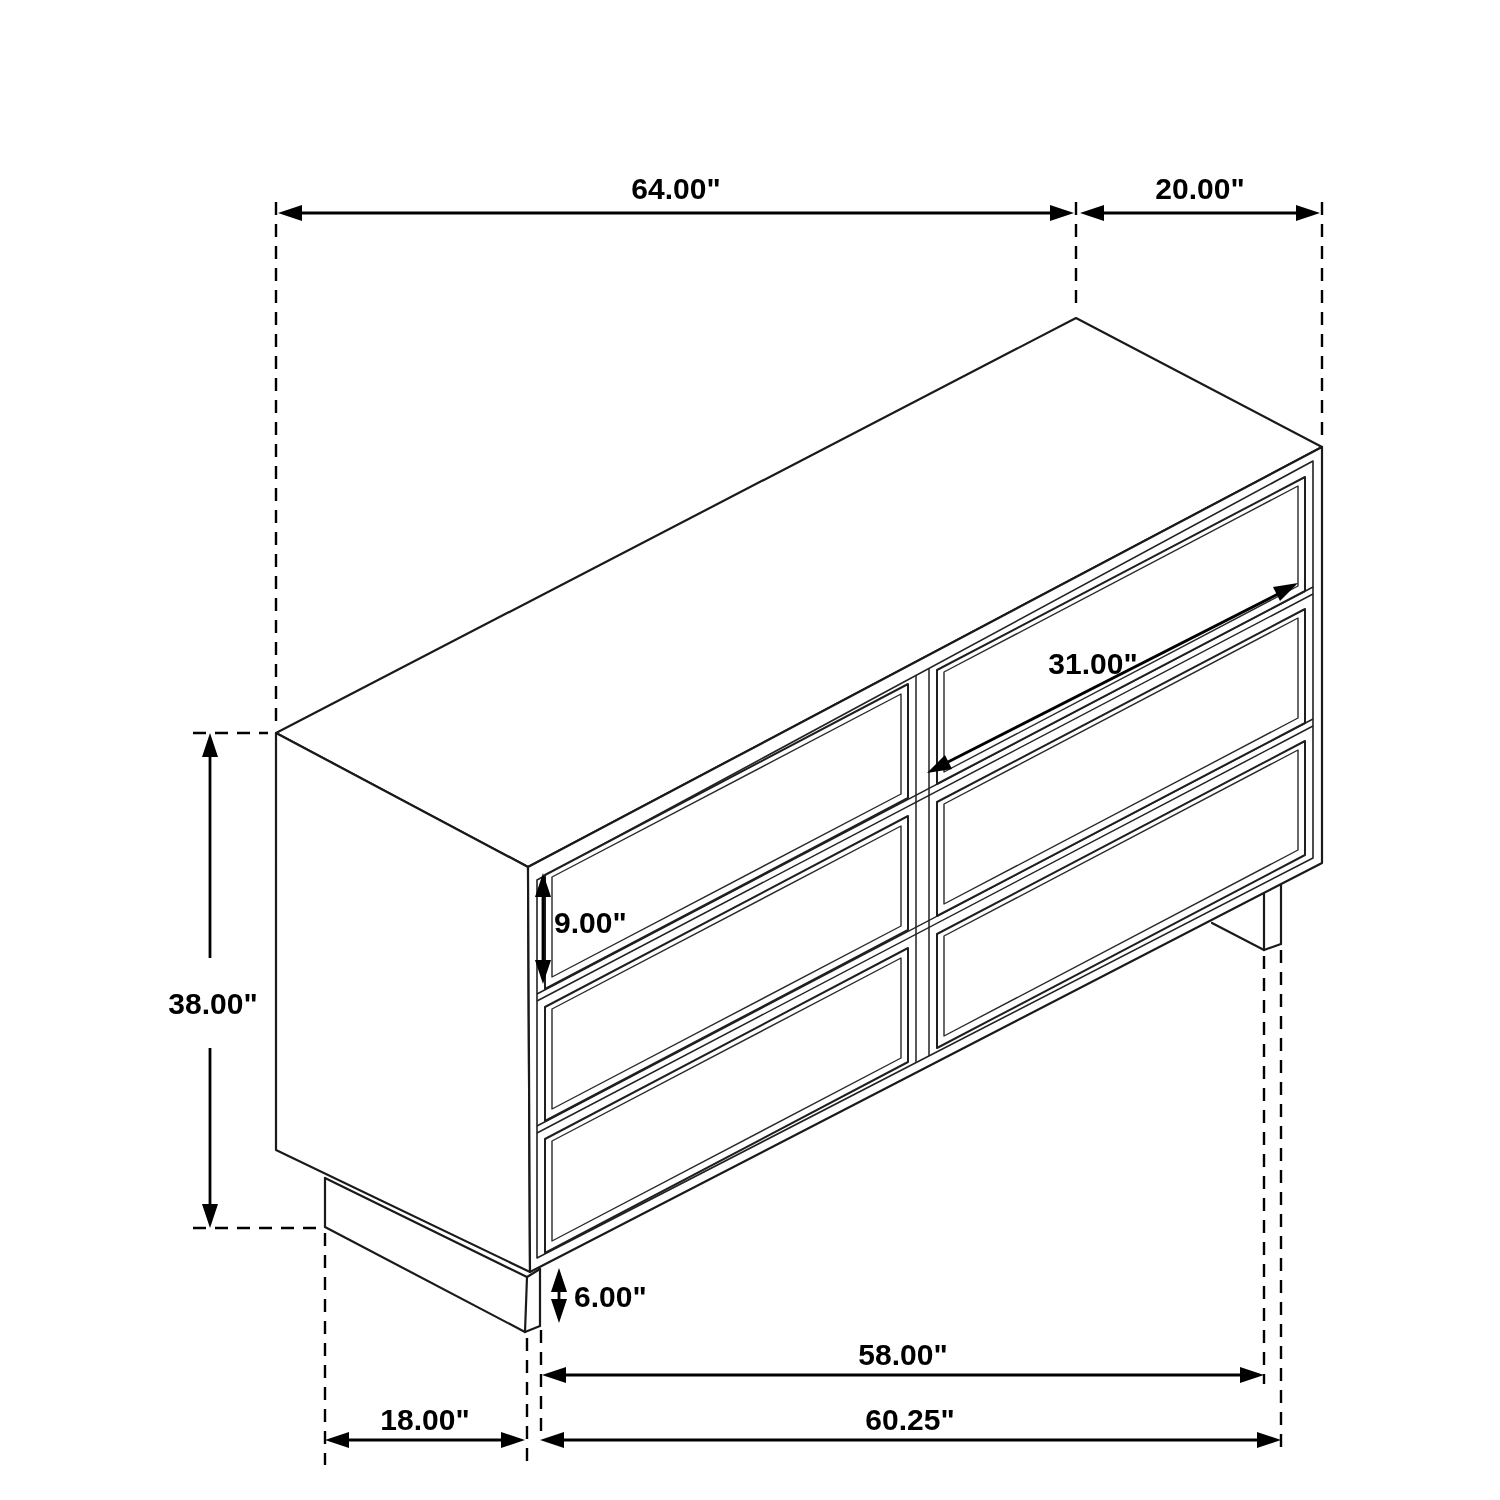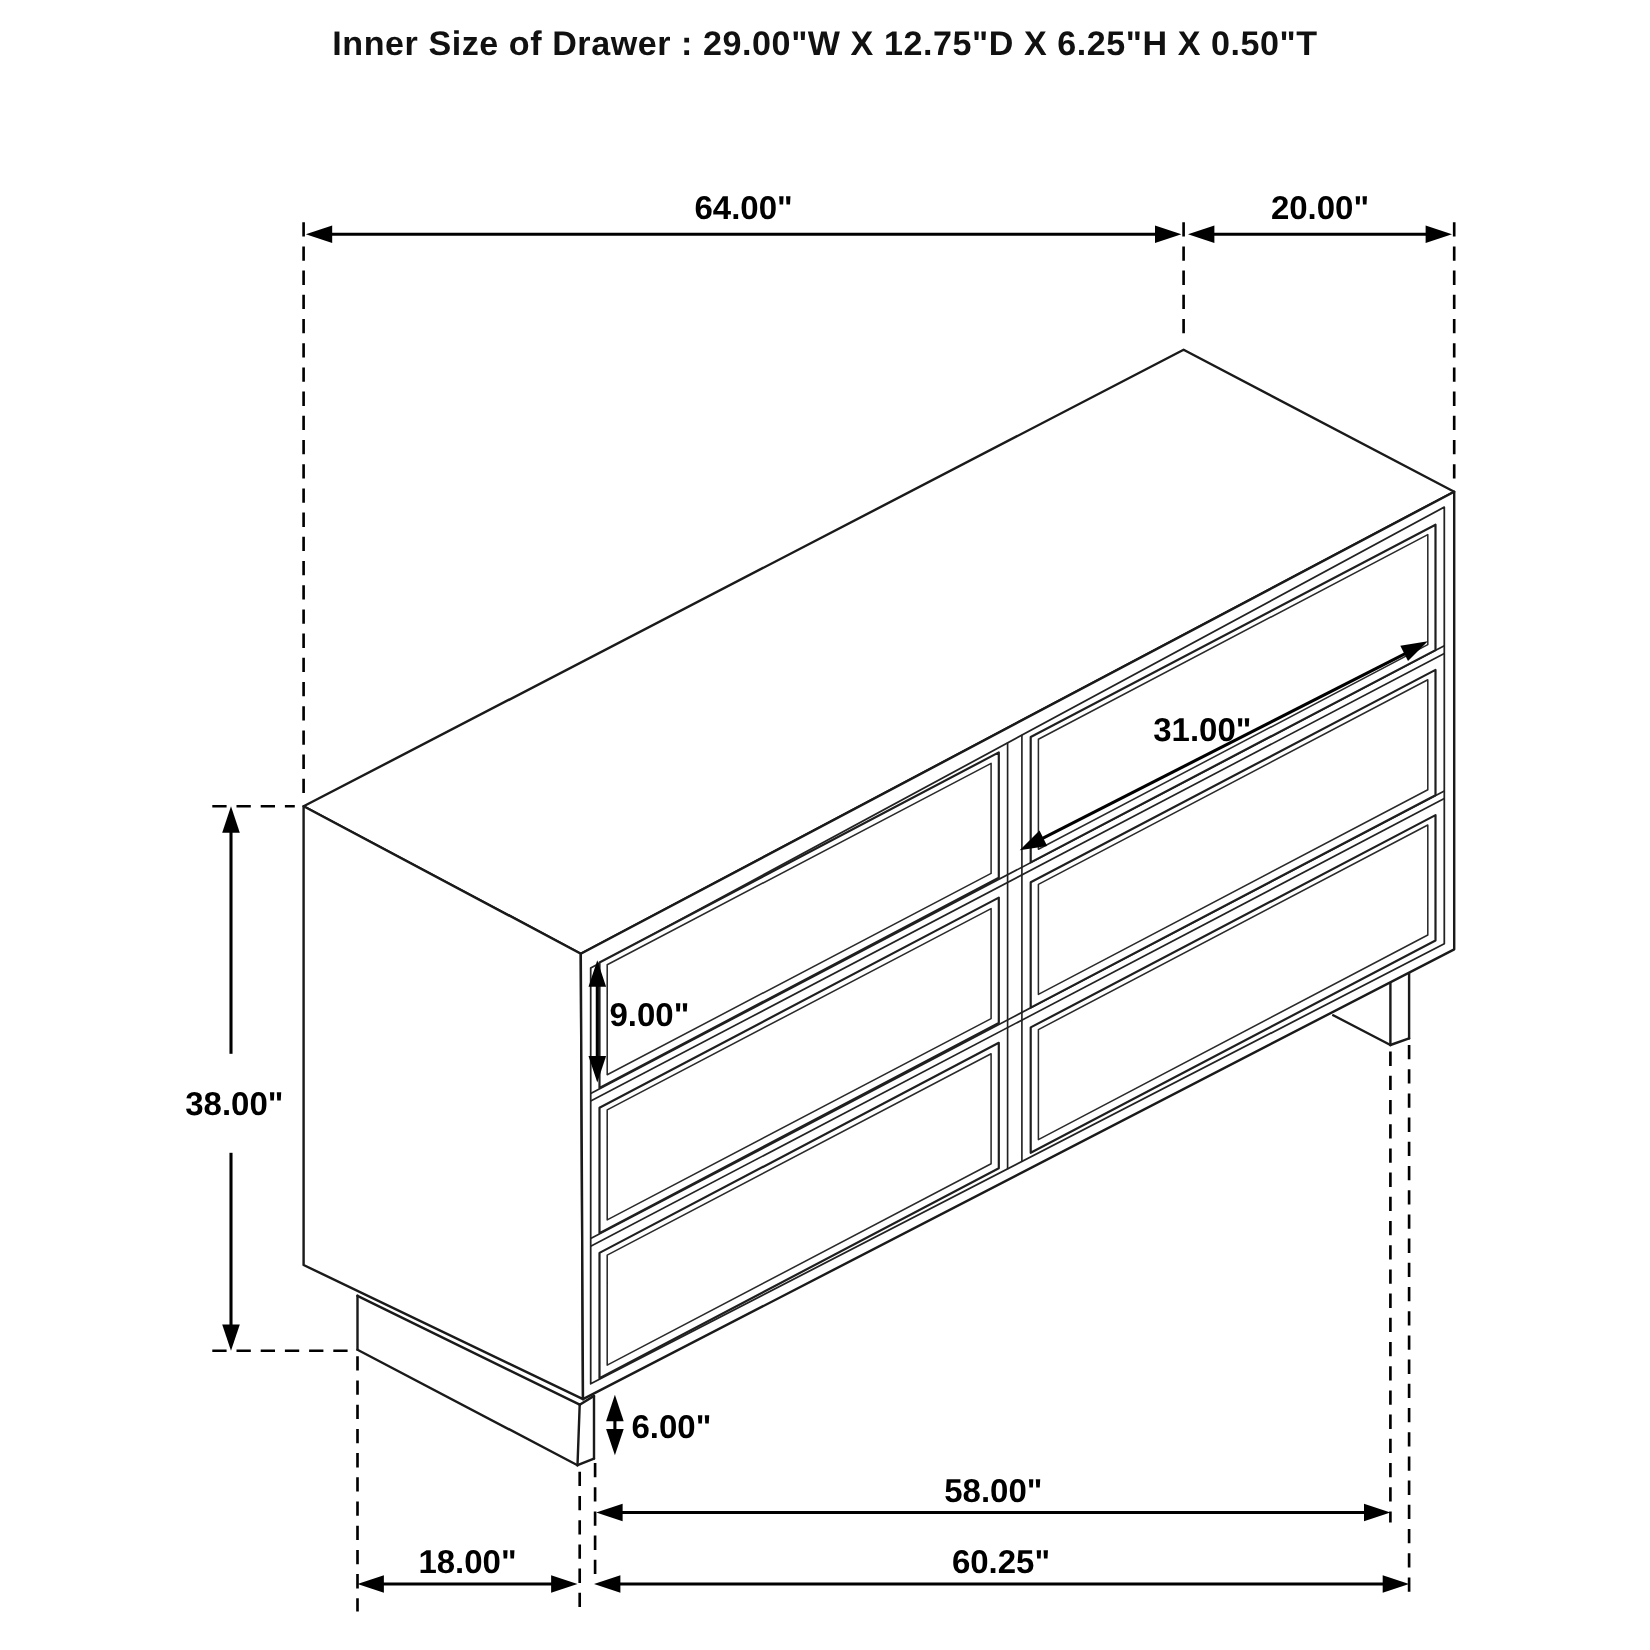--- a/index.html
+++ b/index.html
@@ -39,21 +39,20 @@
   .lbl       { font-family: "Liberation Sans", sans-serif; font-weight: bold;
                font-size: 30px; fill: #000; }
   .mid   { text-anchor: middle; }
   .start { text-anchor: start; }
 </style>
 </head>
 <body>
 
 <div id="canvas">
 
-  <div id="title">Inner Size of Drawer : 29.00"W X 12.75"D X 6.25"H X 0.50"T</div>
 
   <svg width="1500" height="1500" viewBox="0 0 1500 1500">
 
     <g>
       <line class="dash" x1="276" y1="202" x2="276" y2="727"></line>
       <line class="dash" x1="1076" y1="202" x2="1076" y2="312"></line>
       <line class="dash" x1="1322" y1="202" x2="1322" y2="441"></line>
       <line class="dash" x1="193" y1="733" x2="268" y2="733"></line>
       <line class="dash" x1="193" y1="1228" x2="318" y2="1228"></line>
       <line class="dash" x1="325" y1="1233" x2="325" y2="1465"></line>

